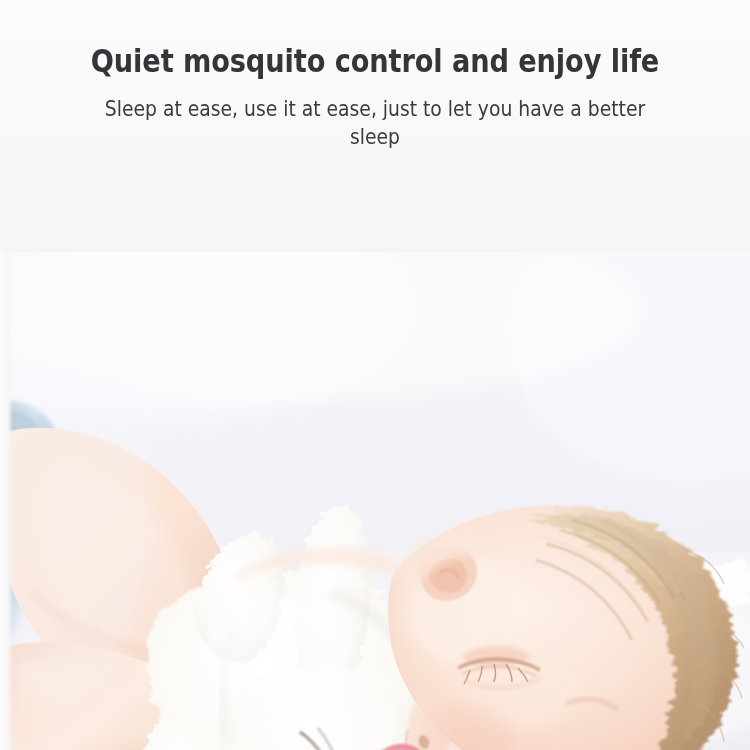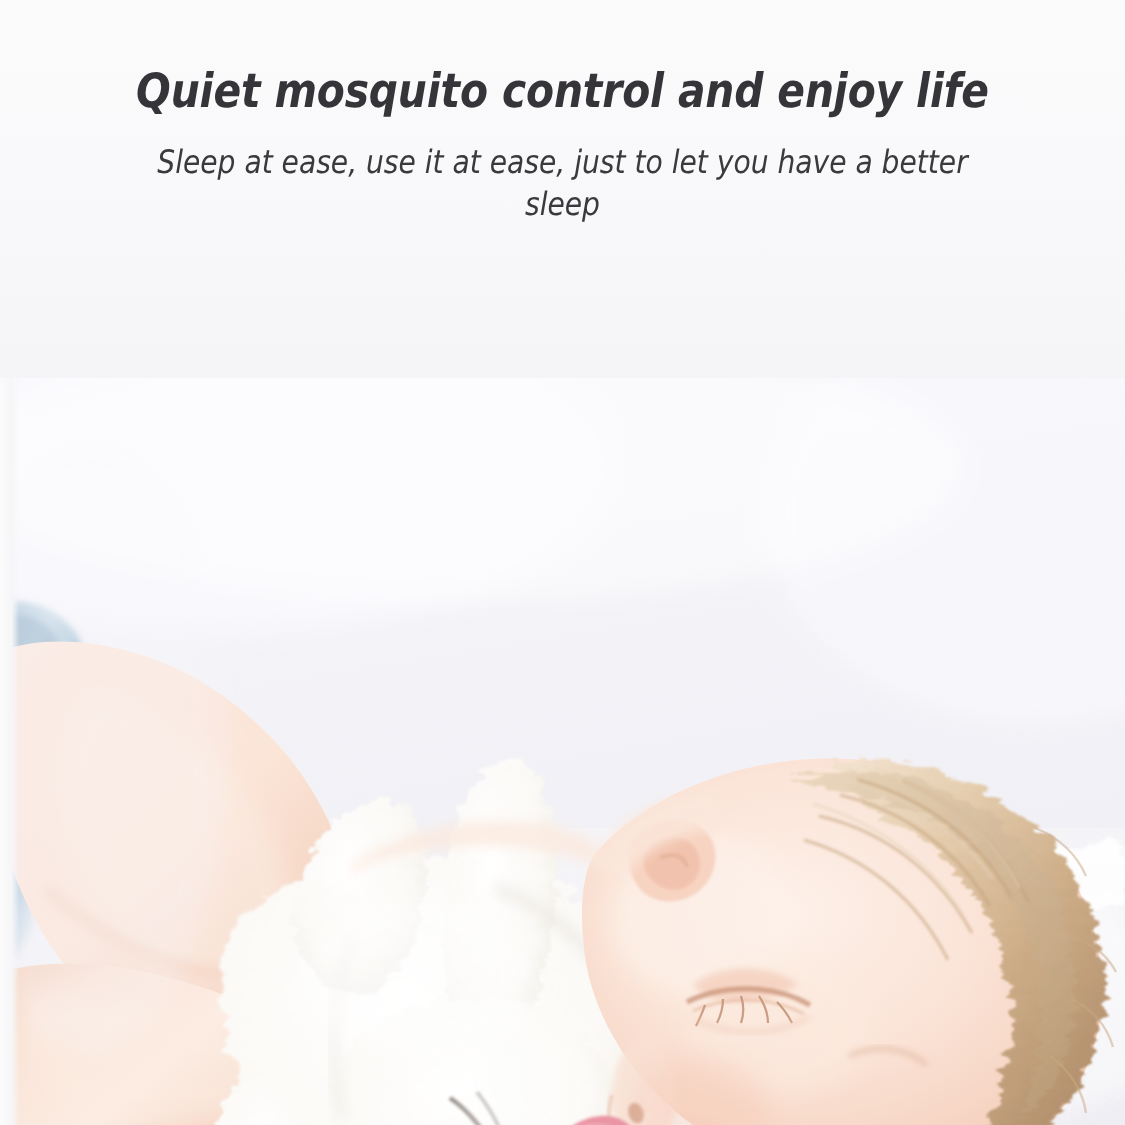--- a/index.html
+++ b/index.html
@@ -19,21 +19,20 @@
   
   #text-band {
     position: absolute;
     left: 0; top: 0;
     width: 750px;
     height: 252px;
     box-sizing: border-box;
     padding: 44px 40px 0 40px;
     text-align: center;
     background: linear-gradient(180deg, #fbfbfc 0%, #f8f8fa 60%, #f5f5f8 100%);
-    font-style: italic;
   }
   #headline {
     margin: 0;
     font-family: "DejaVu Sans Condensed", "Liberation Sans Narrow", "Liberation Sans", sans-serif;
     font-size: 31.5px;
     font-weight: 700;
     letter-spacing: -0.1px;
     line-height: 1.12;
     color: #353539;
     transform: scaleX(0.96);

